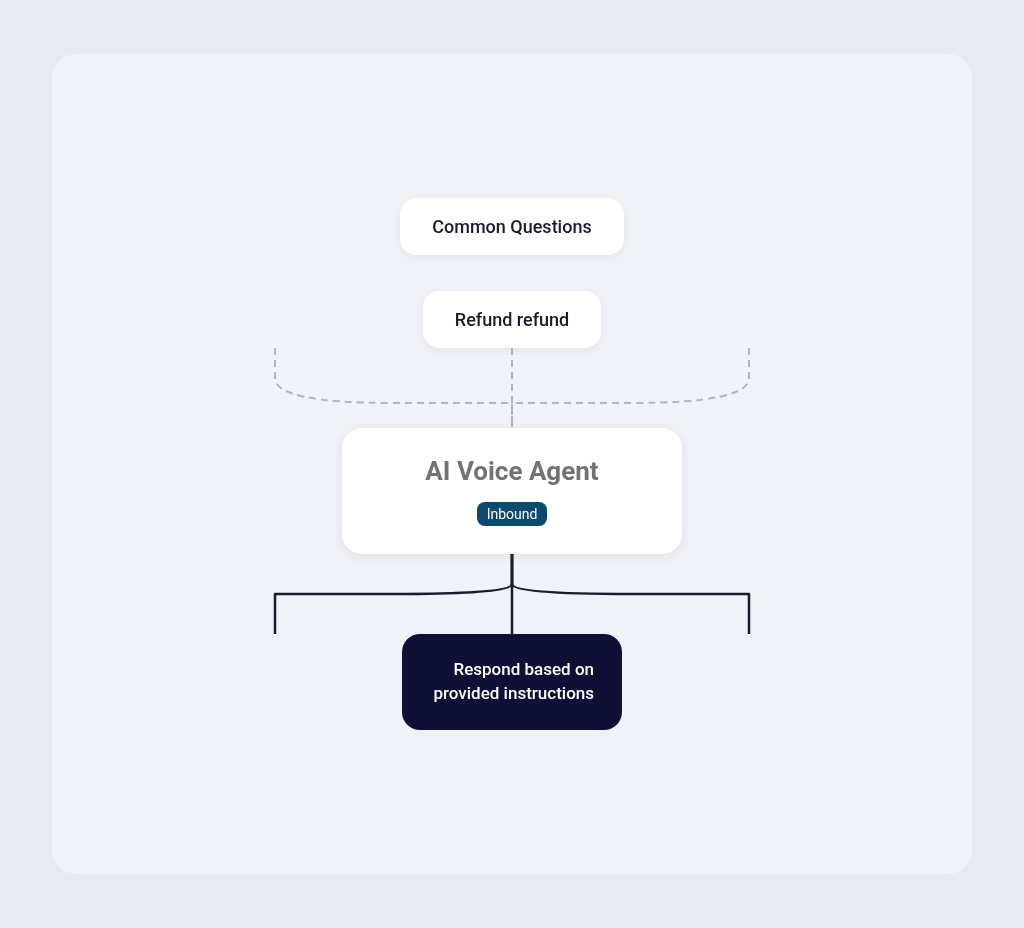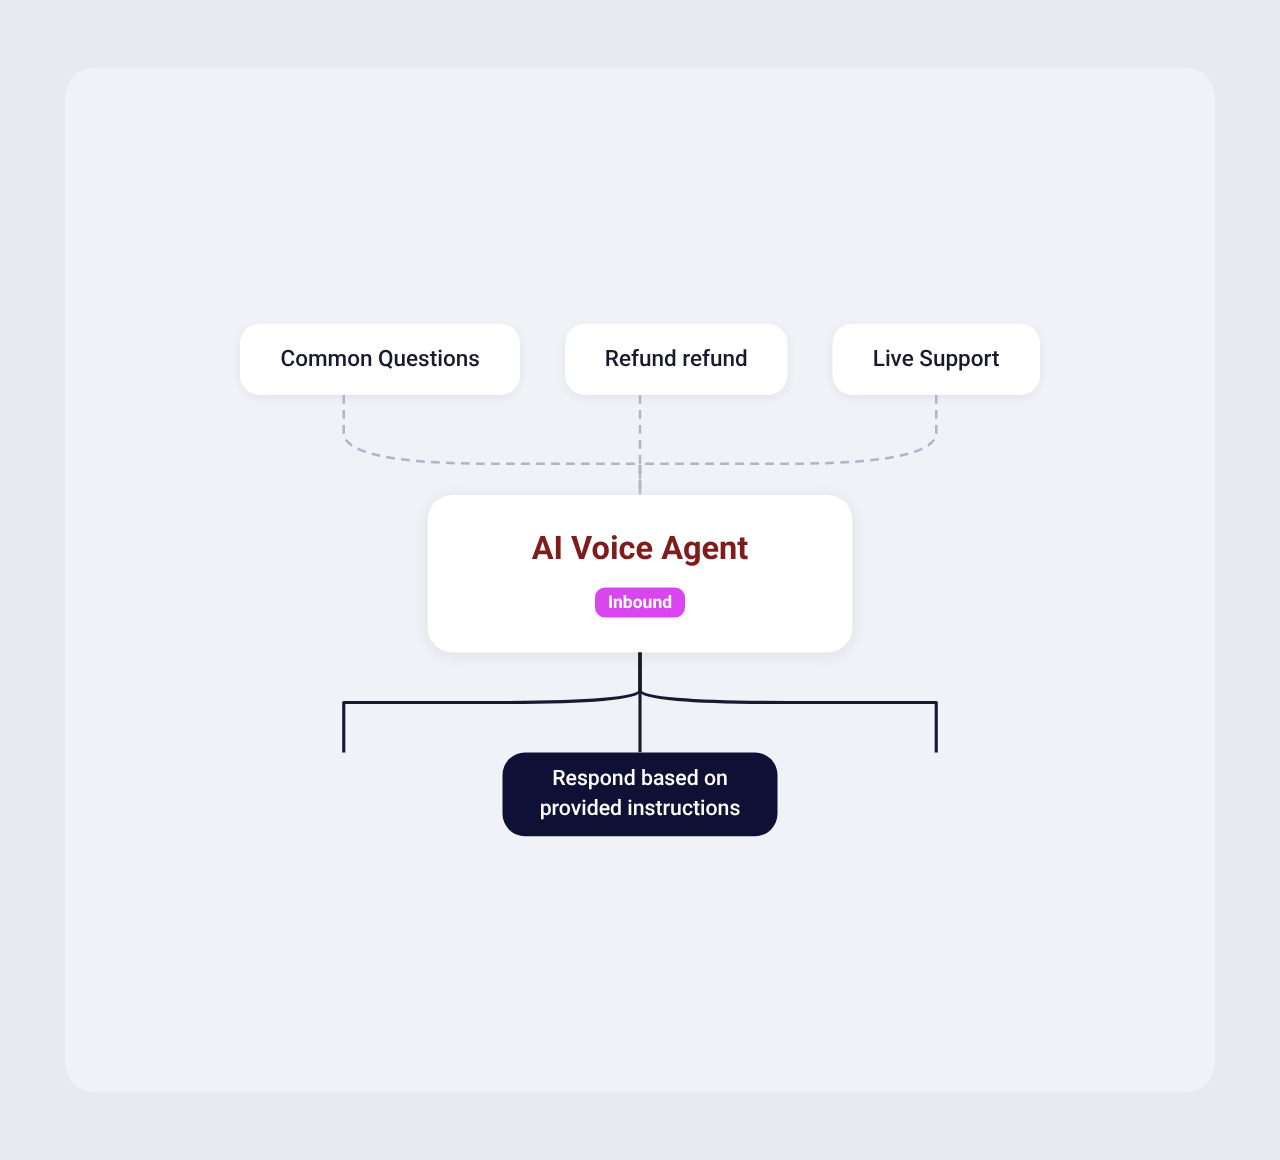--- a/index.html
+++ b/index.html
@@ -34,20 +34,21 @@
       display: flex;
       flex-direction: column;
       align-items: center;
       width: 100%;
       gap: 0;
     }
 
     
     .top-row {
       display: flex;
+      flex-direction: column;
       align-items: center;
       justify-content: flex-end;
       gap: 36px;
       margin-bottom: 0;
     }
 
     .input-node {
       background: #ffffff;
       border-radius: 16px;
       padding: 18px 32px;
@@ -82,30 +83,30 @@
       border-radius: 20px;
       padding: 28px 60px;
       text-align: center;
       box-shadow: 0 2px 12px rgba(0,0,0,0.08);
       min-width: 340px;
     }
 
     .center-node-title {
       font-size: 26px;
       font-weight: 700;
-      color: #7f1d1d;
+      color: #737373;
       margin-bottom: 16px;
     }
 
     .inbound-badge {
       display: inline-block;
-      background: #d946ef;
+      background: #0c4a6e;
       color: #ffffff;
       font-size: 14px;
-      font-weight: 700;
+      font-weight: 400;
       padding: 4px 10px;
       border-radius: 8px;
     }
 
     
     .solid-connectors {
       width: 680px;
       height: 80px;
       position: relative;
     }
@@ -124,45 +125,42 @@
       flex-direction: row;
       align-items: center;
       justify-content: center;
       gap: 36px;
       margin-top: 0;
     }
 
     .output-node {
       background: #0f1035;
       border-radius: 18px;
-      padding: 10px 28px;
+      padding: 24px 28px;
       font-size: 17px;
       font-weight: 500;
       color: #ffffff;
-      text-align: center;
+      text-align: right;
       line-height: 1.4;
       min-width: 190px;
       max-width: 220px;
     }
   </style>
 </head>
 <body>
 
 <div class="main-container">
   <div class="diagram-wrapper">
 
     <div class="top-row">
       <div class="input-node">
         <span>Common Questions</span>
       </div>
       <div class="input-node">
         <span>Refund refund</span>
-      </div>
-      <div class="input-node">
-        <span>Live Support</span>
       </div>
     </div>
 
     <div class="dashed-connectors">
       <svg viewBox="0 0 680 80" xmlns="http://www.w3.org/2000/svg">
 
         <path d="M 103 0 L 103 30 Q 103 55 221.5 55 L 340 55 L 340 80" stroke="#b0b4c8" stroke-width="2" stroke-dasharray="7,5" fill="none"></path>
 
         <path d="M 340 0 L 340 80" stroke="#b0b4c8" stroke-width="2" stroke-dasharray="7,5" fill="none"></path>
 

